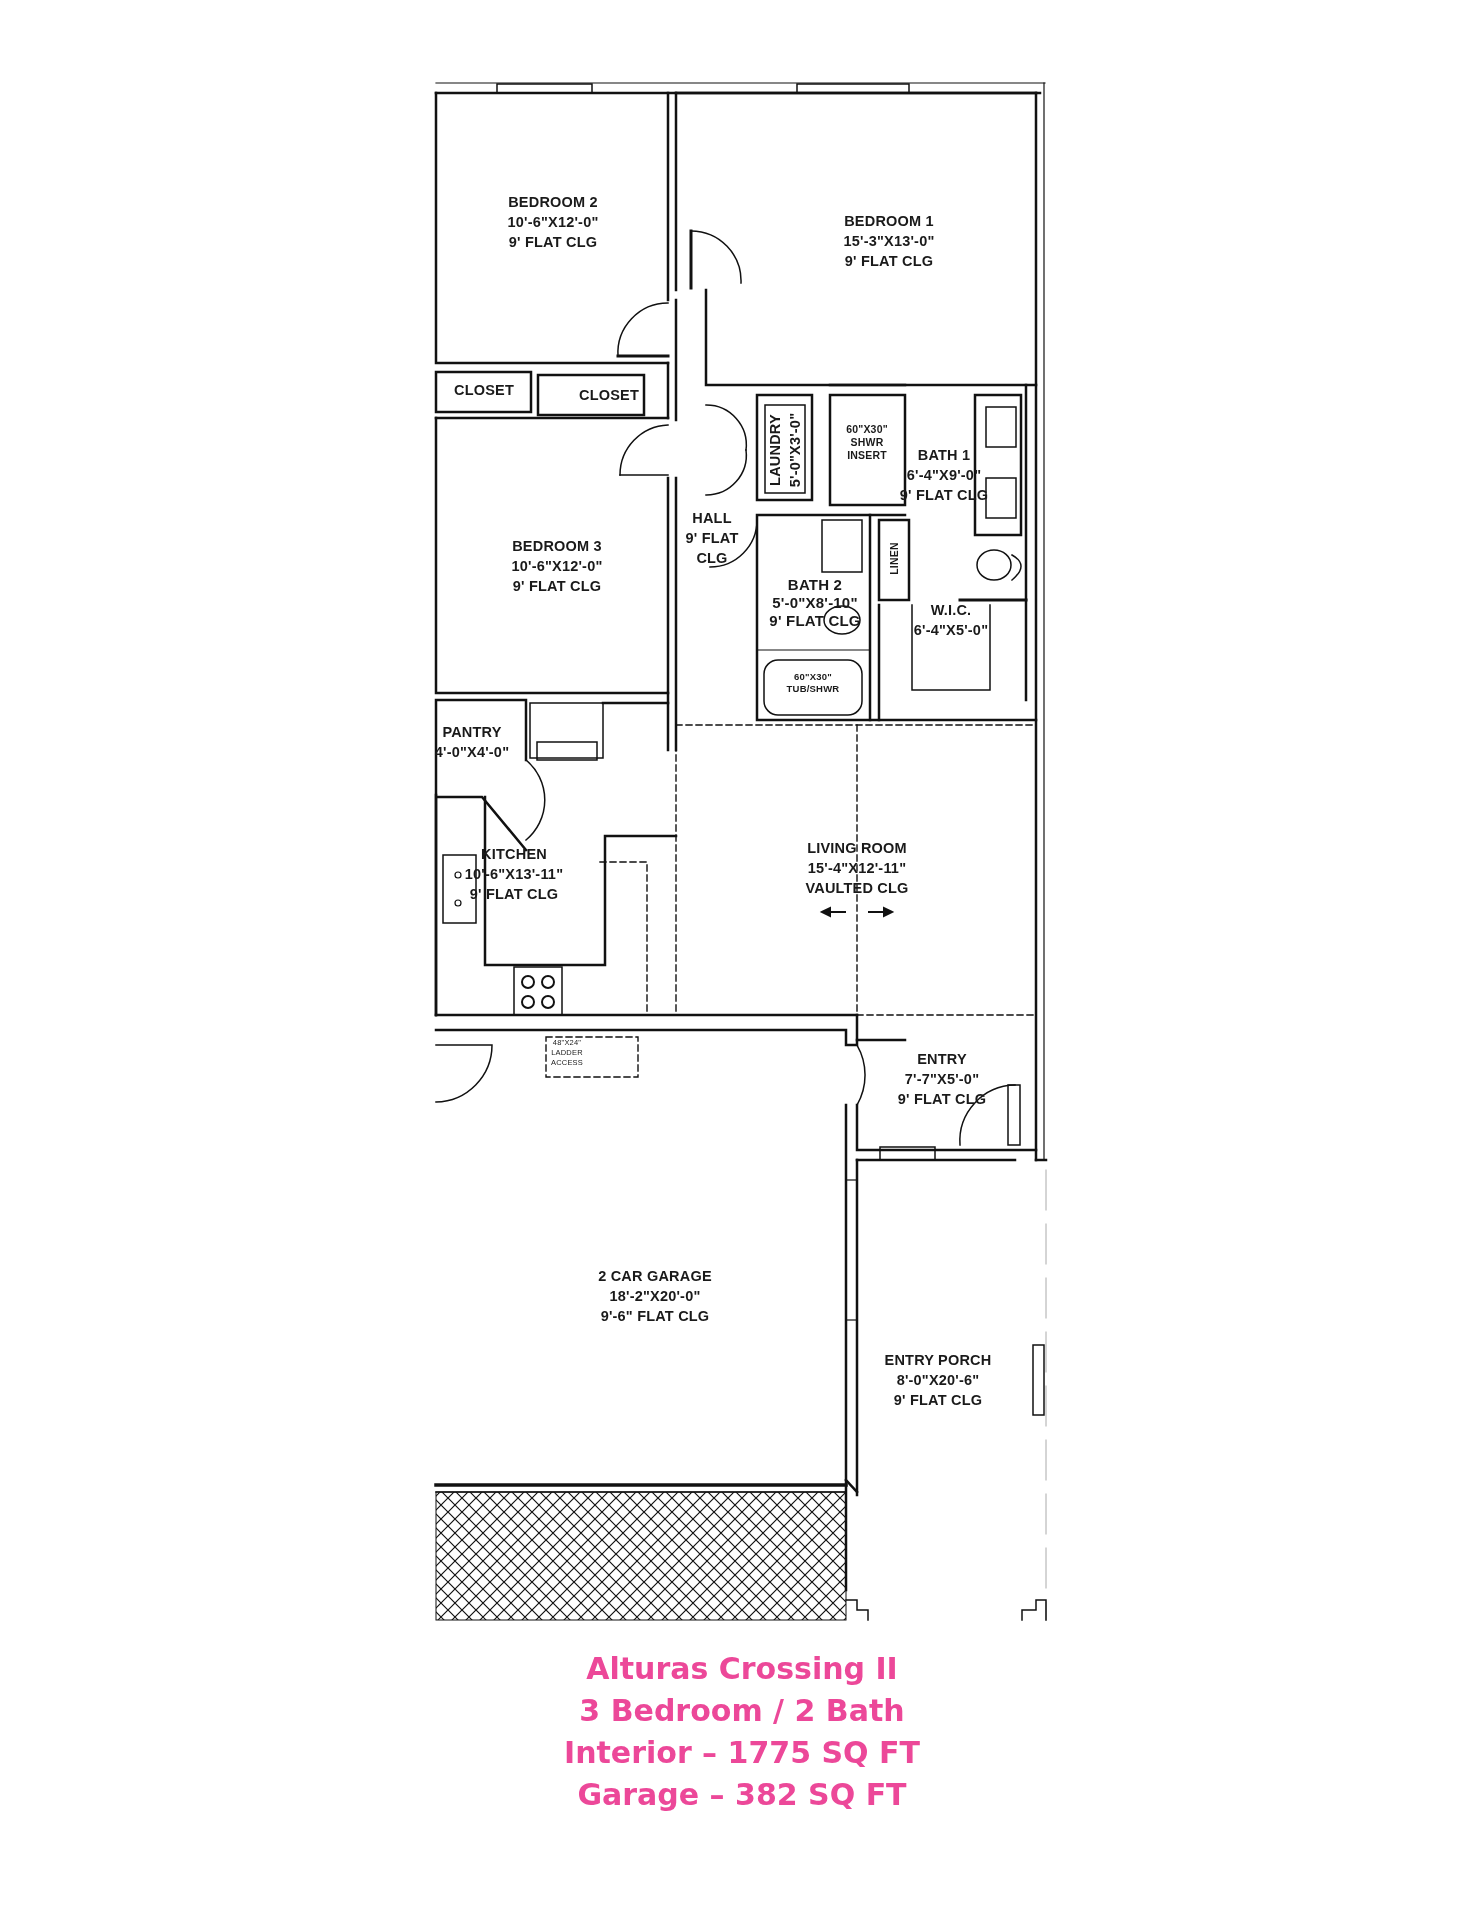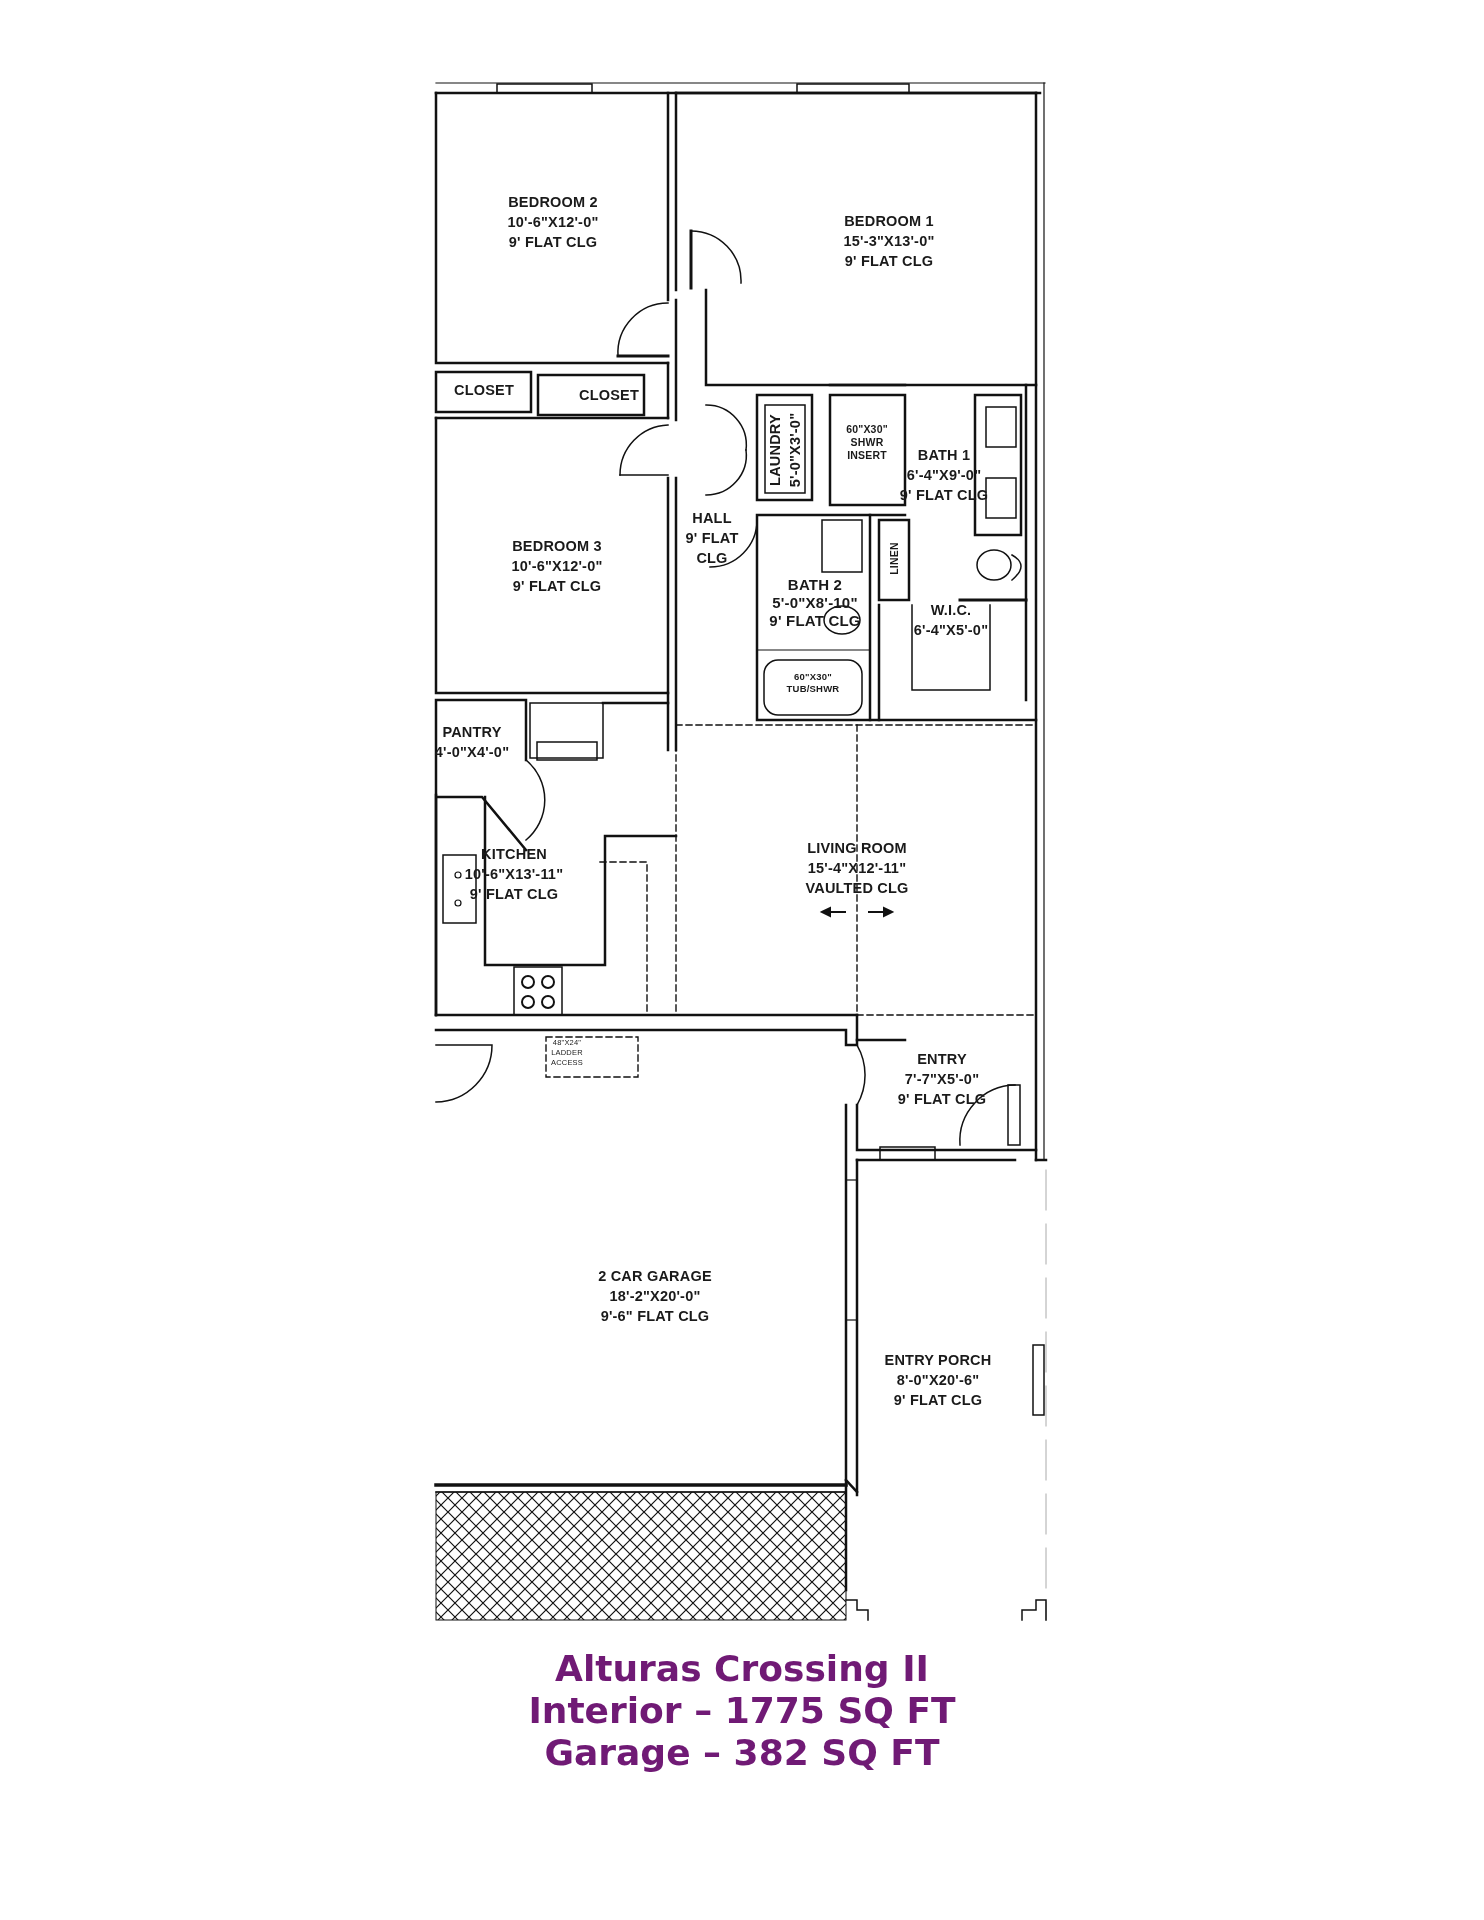--- a/index.html
+++ b/index.html
@@ -3,21 +3,21 @@
 <meta charset="utf-8">
 <style>
   html, body { margin:0; padding:0; background:#ffffff; }
   body { width:1484px; height:1920px; position:relative; overflow:hidden; font-family:"Liberation Sans", sans-serif; }
   #plan { position:absolute; left:0; top:0; width:1484px; height:1920px; }
   .lbl { position:absolute; text-align:center; font-family:"Liberation Sans", sans-serif; font-weight:bold; color:#1a1a1a; font-size:14.5px; line-height:20px; white-space:nowrap; transform:translateX(-50%); letter-spacing:0.2px; }
   .lbl div { display:block; }
   .small { font-size:10.5px; line-height:13px; font-weight:bold; }
   .tiny { font-size:7.5px; line-height:10px; font-weight:normal; }
   .vert { transform:translateX(-50%) rotate(-90deg); transform-origin:center center; }
-  #caption { position:absolute; left:0; width:1484px; top:1648px; text-align:center; font-family:"DejaVu Sans", sans-serif; font-weight:bold; color:#701a75; font-size:36px; line-height:42px; }
+  #caption { position:absolute; left:0; width:1484px; top:1648px; text-align:center; font-family:"DejaVu Sans", sans-serif; font-weight:bold; color:#ec4899; font-size:30px; line-height:42px; }
   #caption div { display:block; }
 </style>
 </head>
 <body>
 
 <svg id="plan" viewBox="0 0 1484 1920" xmlns="http://www.w3.org/2000/svg">
   <defs>
     <pattern id="xhatch" width="14" height="14" patternUnits="userSpaceOnUse">
       <path d="M0 0 L14 14 M14 0 L0 14" stroke="#111" stroke-width="1.2"></path>
     </pattern>
@@ -229,15 +229,16 @@
   <div>9'-6" FLAT CLG</div>
 </div>
 <div class="lbl" style="left:938px; top:1350px;">
   <div>ENTRY PORCH</div>
   <div>8'-0"X20'-6"</div>
   <div>9' FLAT CLG</div>
 </div>
 
 <div id="caption">
   <div>Alturas Crossing II</div>
+  <div>3 Bedroom / 2 Bath</div>
   <div>Interior – 1775 SQ FT</div>
   <div>Garage – 382 SQ FT</div>
 </div>
 
 </body></html>

